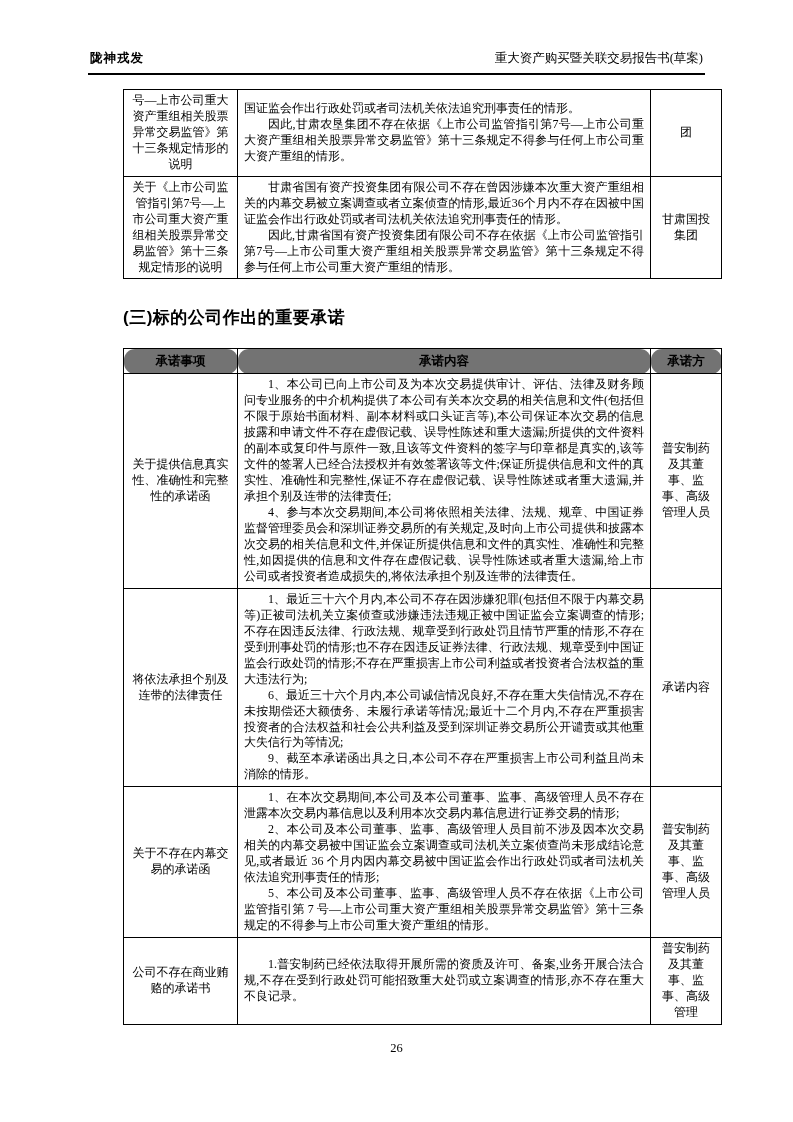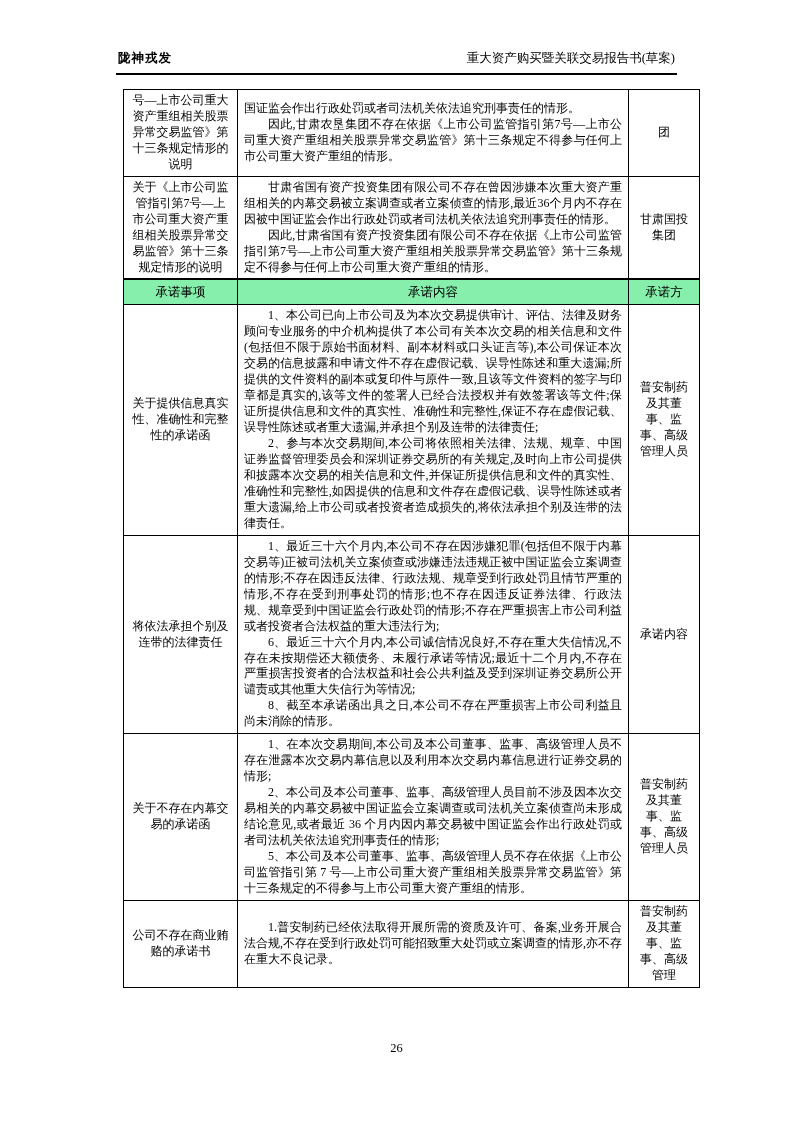--- a/index.html
+++ b/index.html
@@ -9,32 +9,32 @@
     font-family:"Liberation Serif","DejaVu Serif",serif;
     color:#000;
   }
   .page {
     position:relative;
     width:793px; height:1122px;
     background:#fff;
     overflow:hidden;
   }
   .hdr {
-    margin:0 116px;
+    margin:0 88px;
     padding:50px 2px 6px 2px;
     display:flex;
     justify-content:space-between;
     align-items:flex-end;
     border-bottom:2px solid #000;
     font-size:12.5px;
     gap:16px;
   }
   .hdr-left { font-weight:700; letter-spacing:1px; }
   .hdr-right { font-weight:400; }
-  .content { margin:14px 93px 0 123px; }
+  .content { margin:14px 71px 0 123px; }
 
   table.doc-table {
     width:100%;
     border-collapse:collapse;
     table-layout:fixed;
     font-size:12px;
     line-height:1.33;
   }
   table.doc-table td, table.doc-table th {
     border:1px solid #000;
@@ -44,25 +44,26 @@
   col.col-item  { width:114px; }
   col.col-party { width:71px; }
 
   td.c-item  { text-align:center; padding:4px 10px; }
   td.c-party { text-align:center; padding:4px 4px; }
   td.c-content { text-align:justify; }
   td.c-content p { text-indent:2em; margin:0; }
   td.c-content p.no-indent { text-indent:0; }
 
   thead th {
-    background:#86efac;
-    font-weight:400;
+    background:#737373;
+    font-weight:700;
     text-align:center;
     height:25px;
     font-size:12.5px;
+    border-radius:11px;
   }
 
   .section-title {
     font-family:"Liberation Sans","DejaVu Sans",sans-serif;
     font-weight:700;
     font-size:17px;
     letter-spacing:0.5px;
     margin:27px 0 19px 0;
     color:#000;
   }
@@ -106,49 +107,50 @@
           <td class="c-item">关于《上市公司监管指引第7号—上市公司重大资产重组相关股票异常交易监管》第十三条规定情形的说明</td>
           <td class="c-content">
             <p>甘肃省国有资产投资集团有限公司不存在曾因涉嫌本次重大资产重组相关的内幕交易被立案调查或者立案侦查的情形,最近36个月内不存在因被中国证监会作出行政处罚或者司法机关依法追究刑事责任的情形。</p>
             <p>因此,甘肃省国有资产投资集团有限公司不存在依据《上市公司监管指引第7号—上市公司重大资产重组相关股票异常交易监管》第十三条规定不得参与任何上市公司重大资产重组的情形。</p>
           </td>
           <td class="c-party">甘肃国投集团</td>
         </tr>
       </tbody>
     </table>
 
+    <h2 class="section-title">(三)标的公司作出的重要承诺</h2>
 
     <table class="doc-table">
       <colgroup>
           <col class="col-item">
           <col>
           <col class="col-party">
         </colgroup>
       <thead>
         <tr>
           <th>承诺事项</th>
           <th>承诺内容</th>
           <th>承诺方</th>
         </tr>
       </thead>
       <tbody>
         <tr>
           <td class="c-item">关于提供信息真实性、准确性和完整性的承诺函</td>
           <td class="c-content">
             <p>1、本公司已向上市公司及为本次交易提供审计、评估、法律及财务顾问专业服务的中介机构提供了本公司有关本次交易的相关信息和文件(包括但不限于原始书面材料、副本材料或口头证言等),本公司保证本次交易的信息披露和申请文件不存在虚假记载、误导性陈述和重大遗漏;所提供的文件资料的副本或复印件与原件一致,且该等文件资料的签字与印章都是真实的,该等文件的签署人已经合法授权并有效签署该等文件;保证所提供信息和文件的真实性、准确性和完整性,保证不存在虚假记载、误导性陈述或者重大遗漏,并承担个别及连带的法律责任;</p>
-            <p>2、参与本次交易期间,本公司将依照相关法律、法规、规章、中国证券监督管理委员会和深圳证券交易所的有关规定,及时向上市公司提供和披露本次交易的相关信息和文件,并保证所提供信息和文件的真实性、准确性和完整性,如因提供的信息和文件存在虚假记载、误导性陈述或者重大遗漏,给上市公司或者投资者造成损失的,将依法承担个别及连带的法律责任。</p>
+            <p>4、参与本次交易期间,本公司将依照相关法律、法规、规章、中国证券监督管理委员会和深圳证券交易所的有关规定,及时向上市公司提供和披露本次交易的相关信息和文件,并保证所提供信息和文件的真实性、准确性和完整性,如因提供的信息和文件存在虚假记载、误导性陈述或者重大遗漏,给上市公司或者投资者造成损失的,将依法承担个别及连带的法律责任。</p>
           </td>
           <td class="c-party">普安制药及其董事、监事、高级管理人员</td>
         </tr>
         <tr>
           <td class="c-item">将依法承担个别及连带的法律责任</td>
           <td class="c-content">
             <p>1、最近三十六个月内,本公司不存在因涉嫌犯罪(包括但不限于内幕交易等)正被司法机关立案侦查或涉嫌违法违规正被中国证监会立案调查的情形;不存在因违反法律、行政法规、规章受到行政处罚且情节严重的情形,不存在受到刑事处罚的情形;也不存在因违反证券法律、行政法规、规章受到中国证监会行政处罚的情形;不存在严重损害上市公司利益或者投资者合法权益的重大违法行为;</p>
             <p>6、最近三十六个月内,本公司诚信情况良好,不存在重大失信情况,不存在未按期偿还大额债务、未履行承诺等情况;最近十二个月内,不存在严重损害投资者的合法权益和社会公共利益及受到深圳证券交易所公开谴责或其他重大失信行为等情况;</p>
-            <p>8、截至本承诺函出具之日,本公司不存在严重损害上市公司利益且尚未消除的情形。</p>
+            <p>9、截至本承诺函出具之日,本公司不存在严重损害上市公司利益且尚未消除的情形。</p>
           </td>
           <td class="c-party">承诺内容</td>
         </tr>
         <tr>
           <td class="c-item">关于不存在内幕交易的承诺函</td>
           <td class="c-content">
             <p>1、在本次交易期间,本公司及本公司董事、监事、高级管理人员不存在泄露本次交易内幕信息以及利用本次交易内幕信息进行证券交易的情形;</p>
             <p>2、本公司及本公司董事、监事、高级管理人员目前不涉及因本次交易相关的内幕交易被中国证监会立案调查或司法机关立案侦查尚未形成结论意见,或者最近 36 个月内因内幕交易被中国证监会作出行政处罚或者司法机关依法追究刑事责任的情形;</p>
             <p>5、本公司及本公司董事、监事、高级管理人员不存在依据《上市公司监管指引第 7 号—上市公司重大资产重组相关股票异常交易监管》第十三条规定的不得参与上市公司重大资产重组的情形。</p>
           </td>

